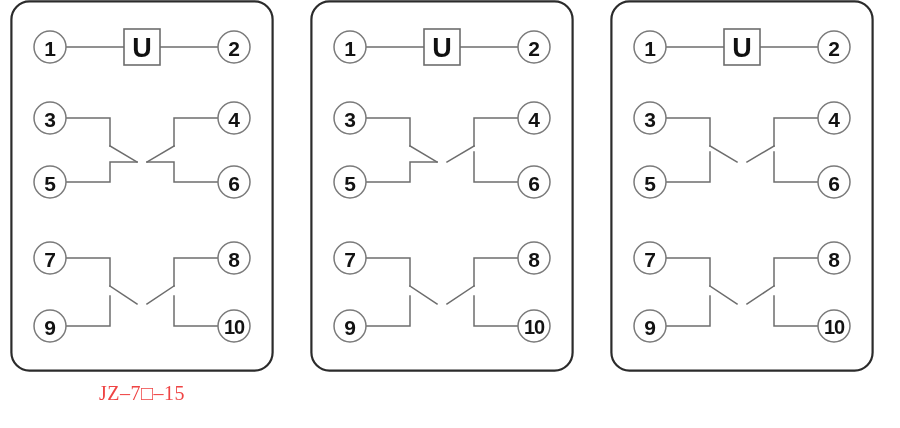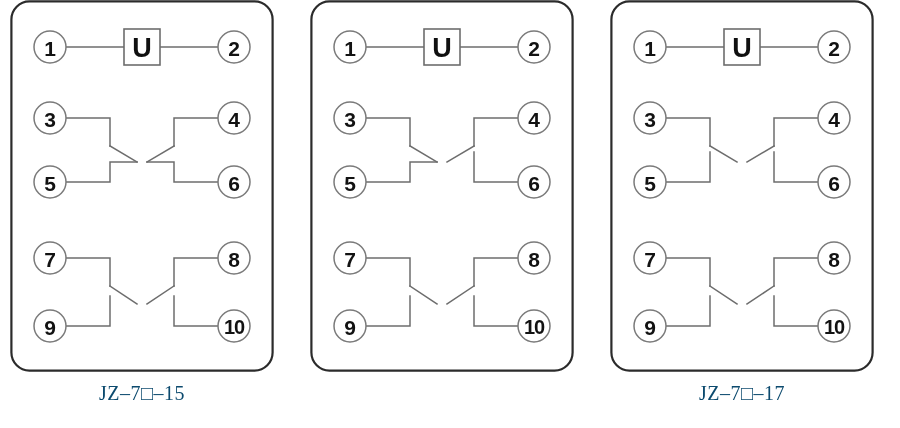--- a/index.html
+++ b/index.html
@@ -27,21 +27,21 @@
     top: 0;
   }
 
   .caption {
     position: absolute;
     top: 382px;
     width: 100%;
     text-align: center;
     font-family: "Liberation Serif", "DejaVu Serif", serif;
     font-size: 20px;
-    color: #0c4a6e;
+    color: #ef4444;
     letter-spacing: 0.5px;
     white-space: nowrap;
   }
 
   svg.schematic {
     display: block;
   }
 
   .panel-outline {
     fill: #ffffff;
@@ -296,15 +296,14 @@
         </g>
         <g>
           <circle cx="224" cy="258" r="16" class="terminal-circle"></circle>
           <text x="224" y="259" class="terminal-label">8</text>
         </g>
         <g>
           <circle cx="224" cy="326" r="16" class="terminal-circle"></circle>
           <text x="224" y="327" class="terminal-label narrow">10</text>
         </g>
       </svg>
-      <div class="caption">JZ–7□–17</div>
     </div>
   </div>
 
 </body></html>

